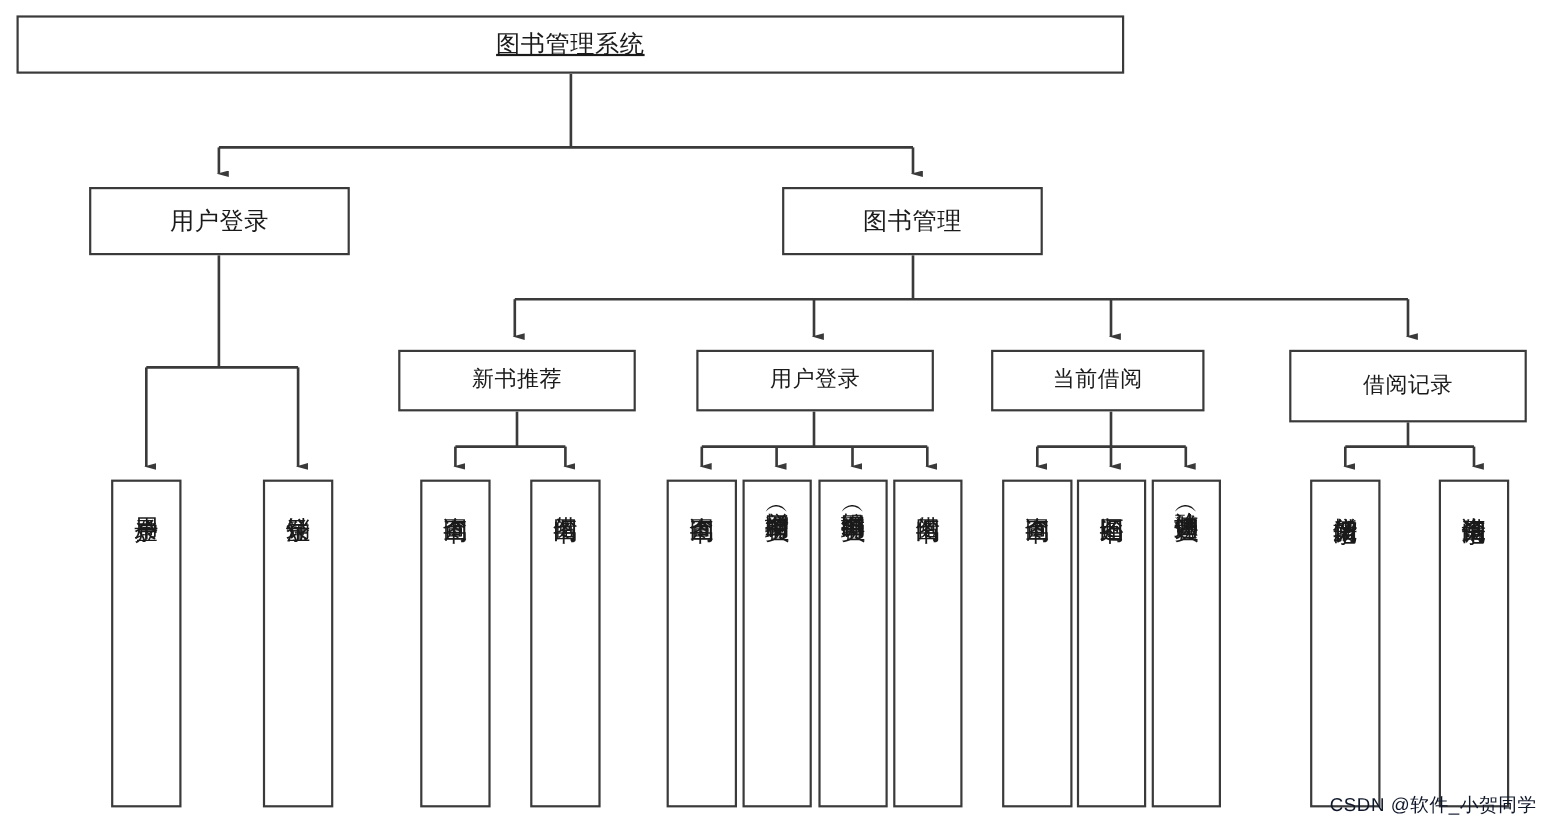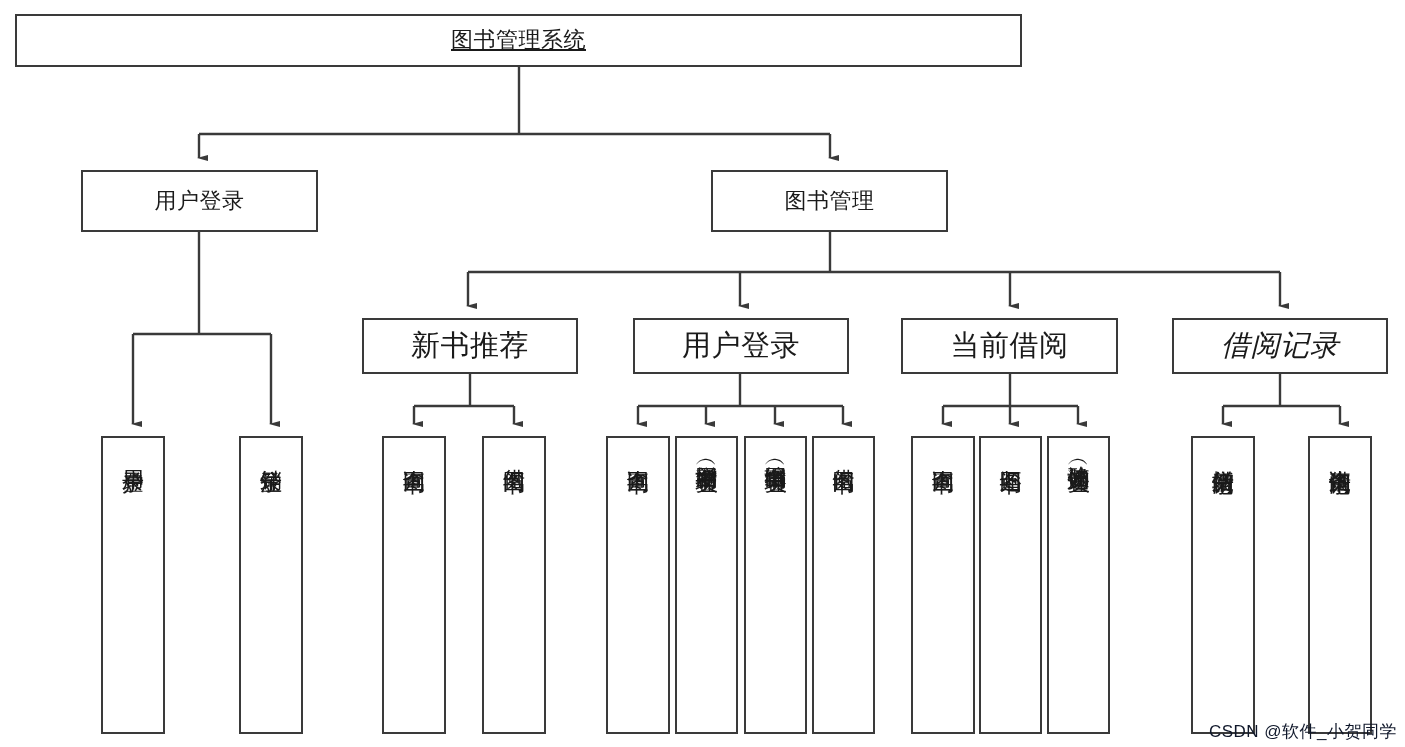--- a/index.html
+++ b/index.html
@@ -35,21 +35,21 @@
     justify-content: center;
     color: #1a1a1a;
   }
   .node .label {
     font-size: 22px;
     line-height: 1.28;
     letter-spacing: 0.5px;
     white-space: nowrap;
   }
   .node.root .label { font-size: 22px; text-decoration: underline; }
-  .node.level2 .label { font-size: 29px; }
+  .node.level2 .label { font-size: 20px; }
   .node.leaf {
     align-items: flex-start;
     justify-content: center;
     padding-top: 14px;
   }
   .node.leaf .label {
     writing-mode: vertical-rl;
     text-orientation: upright;
     font-size: 22px;
     line-height: 1.18;
@@ -134,24 +134,24 @@
   <div class="node level1" style="left:711px; top:170px; width:237px; height:62px;">
     <span class="label">图书管理</span>
   </div>
 
   <div class="node level2" style="left:362px; top:318px; width:216px; height:56px;">
     <span class="label">新书推荐</span>
   </div>
   <div class="node level2" style="left:633px; top:318px; width:216px; height:56px;">
     <span class="label">用户登录</span>
   </div>
-  <div class="node level2" style="left:901px; top:318px; width:217px; height:56px;">
+  <div class="node level2" style="left:901px; top:318px; width:194px; height:56px;">
     <span class="label">当前借阅</span>
   </div>
-  <div class="node level2" style="left:1172px; top:318px; width:216px; height:56px;font-style:italic;">
+  <div class="node level2" style="left:1172px; top:318px; width:216px; height:66px;">
     <span class="label">借阅记录</span>
   </div>
 
   <div class="node leaf" style="left:101px; top:436px; width:64px; height:298px;">
     <span class="label">用户登录</span>
   </div>
   <div class="node leaf" style="left:239px; top:436px; width:64px; height:298px;">
     <span class="label">注销登录</span>
   </div>
 

